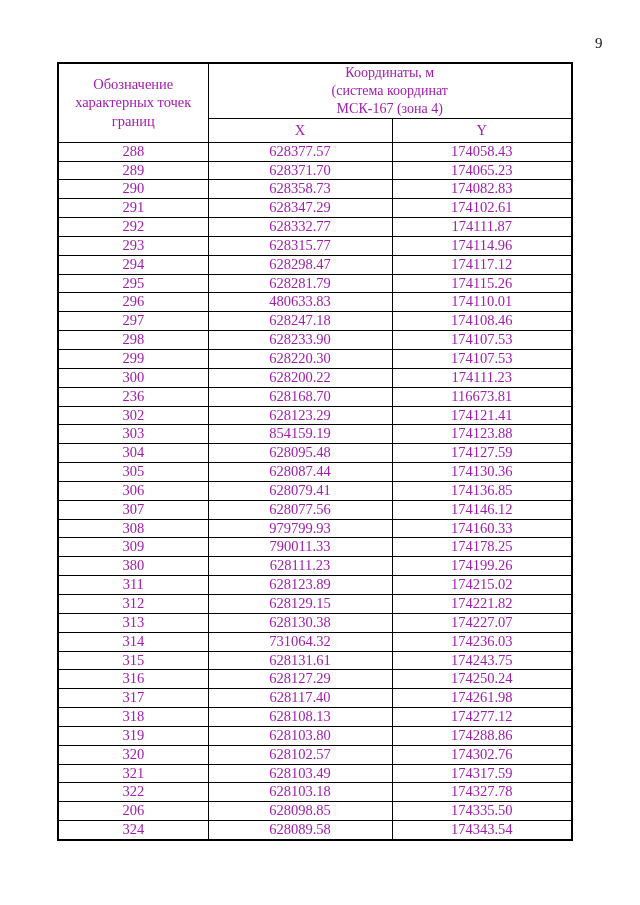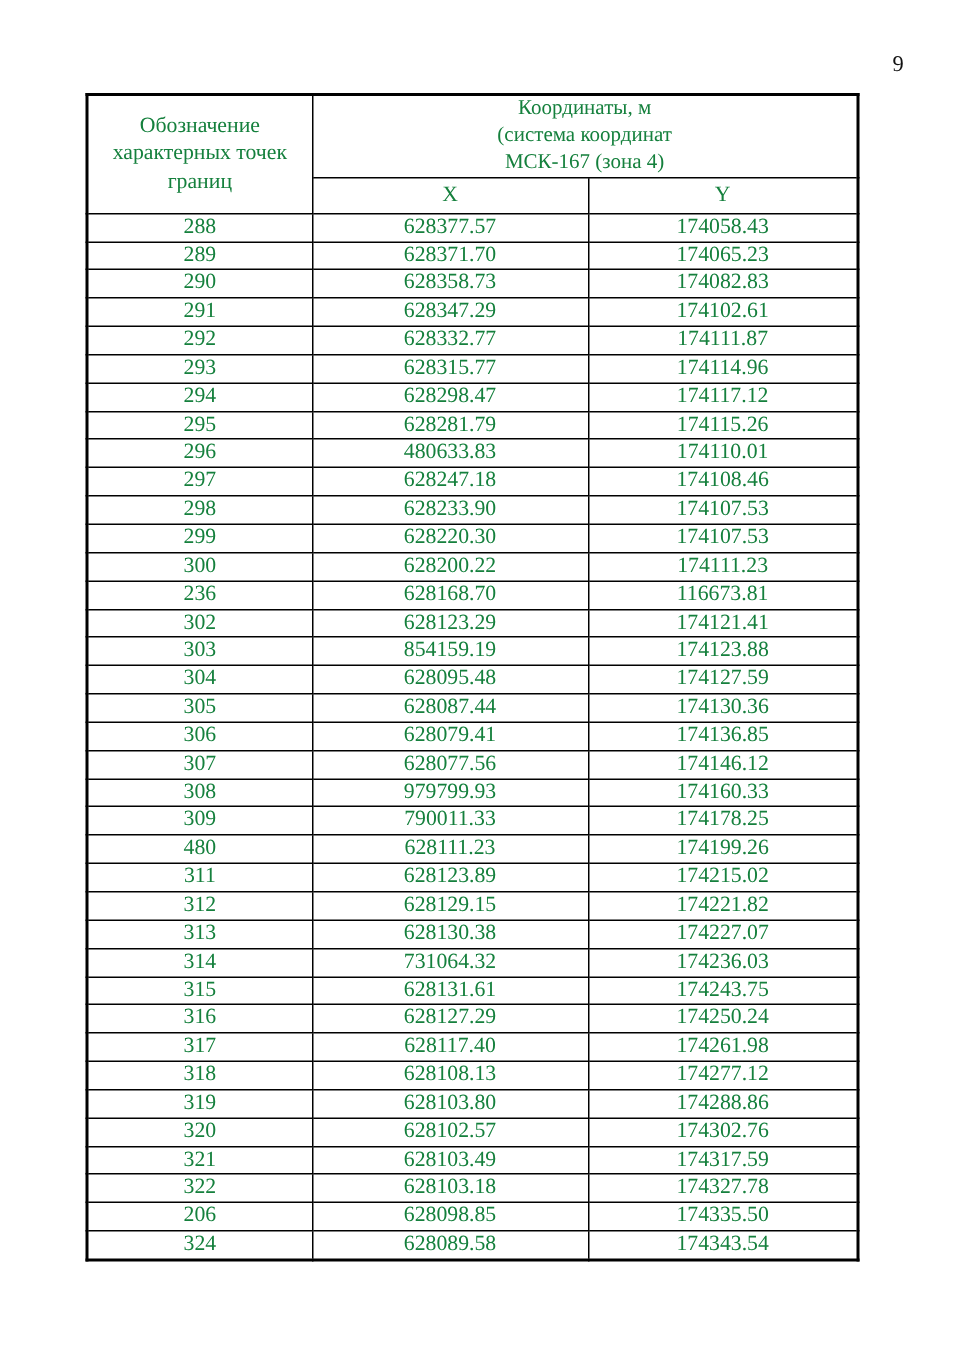--- a/index.html
+++ b/index.html
@@ -19,21 +19,21 @@
     color: #111111;
   }
   table.coords {
     position: absolute;
     left: 57px;
     top: 62px;
     width: 514px;
     border-collapse: collapse;
     table-layout: fixed;
     font-size: 14.5px;
-    color: #15803d;
+    color: #a21caf;
   }
   table.coords col.c-num { width: 150px; }
   table.coords col.c-x   { width: 184px; }
   table.coords col.c-y   { width: 180px; }
   table.coords th, table.coords td {
     border: 1px solid #000000;
     text-align: center;
     vertical-align: middle;
     font-weight: normal;
     padding: 0;
@@ -191,21 +191,21 @@
         <td>308</td>
         <td>979799.93</td>
         <td>174160.33</td>
       </tr>
       <tr>
         <td>309</td>
         <td>790011.33</td>
         <td>174178.25</td>
       </tr>
       <tr>
-        <td>480</td>
+        <td>380</td>
         <td>628111.23</td>
         <td>174199.26</td>
       </tr>
       <tr>
         <td>311</td>
         <td>628123.89</td>
         <td>174215.02</td>
       </tr>
       <tr>
         <td>312</td>

